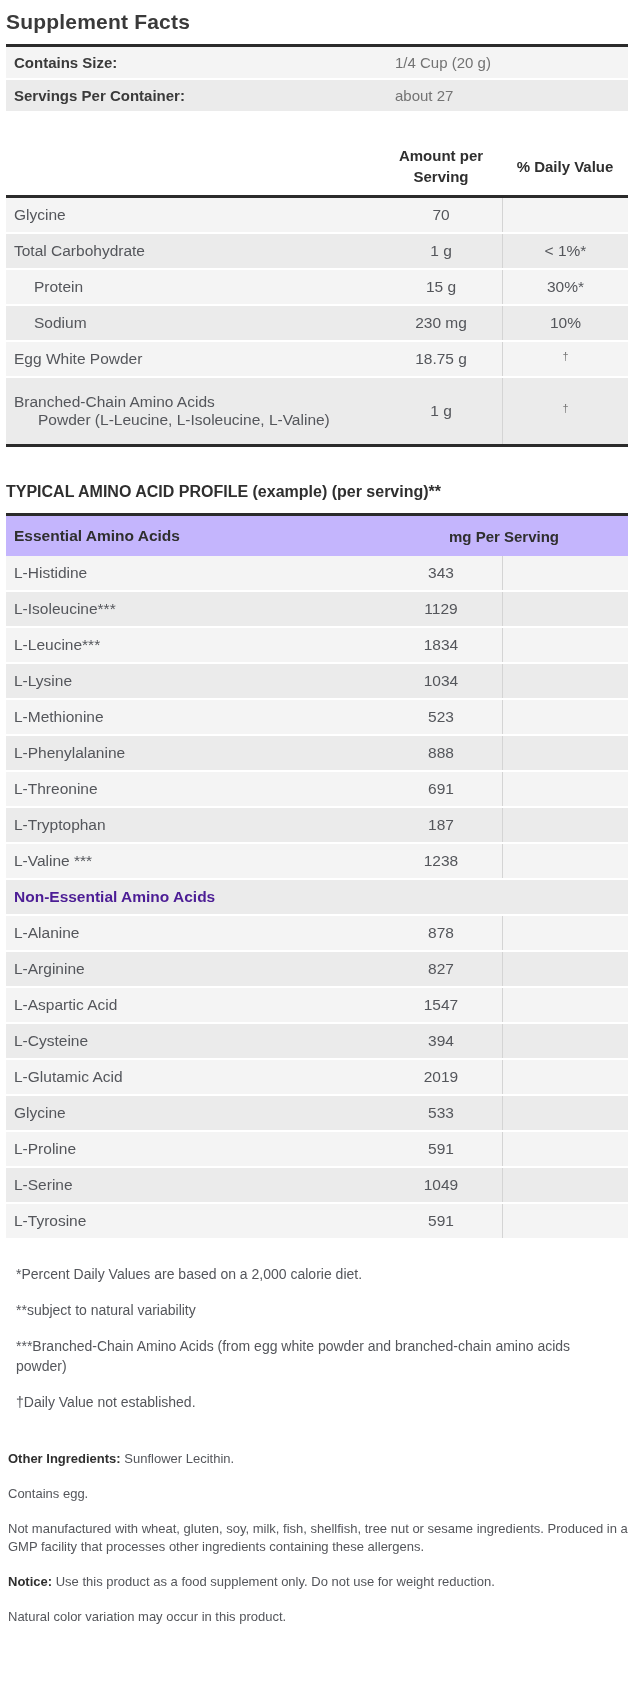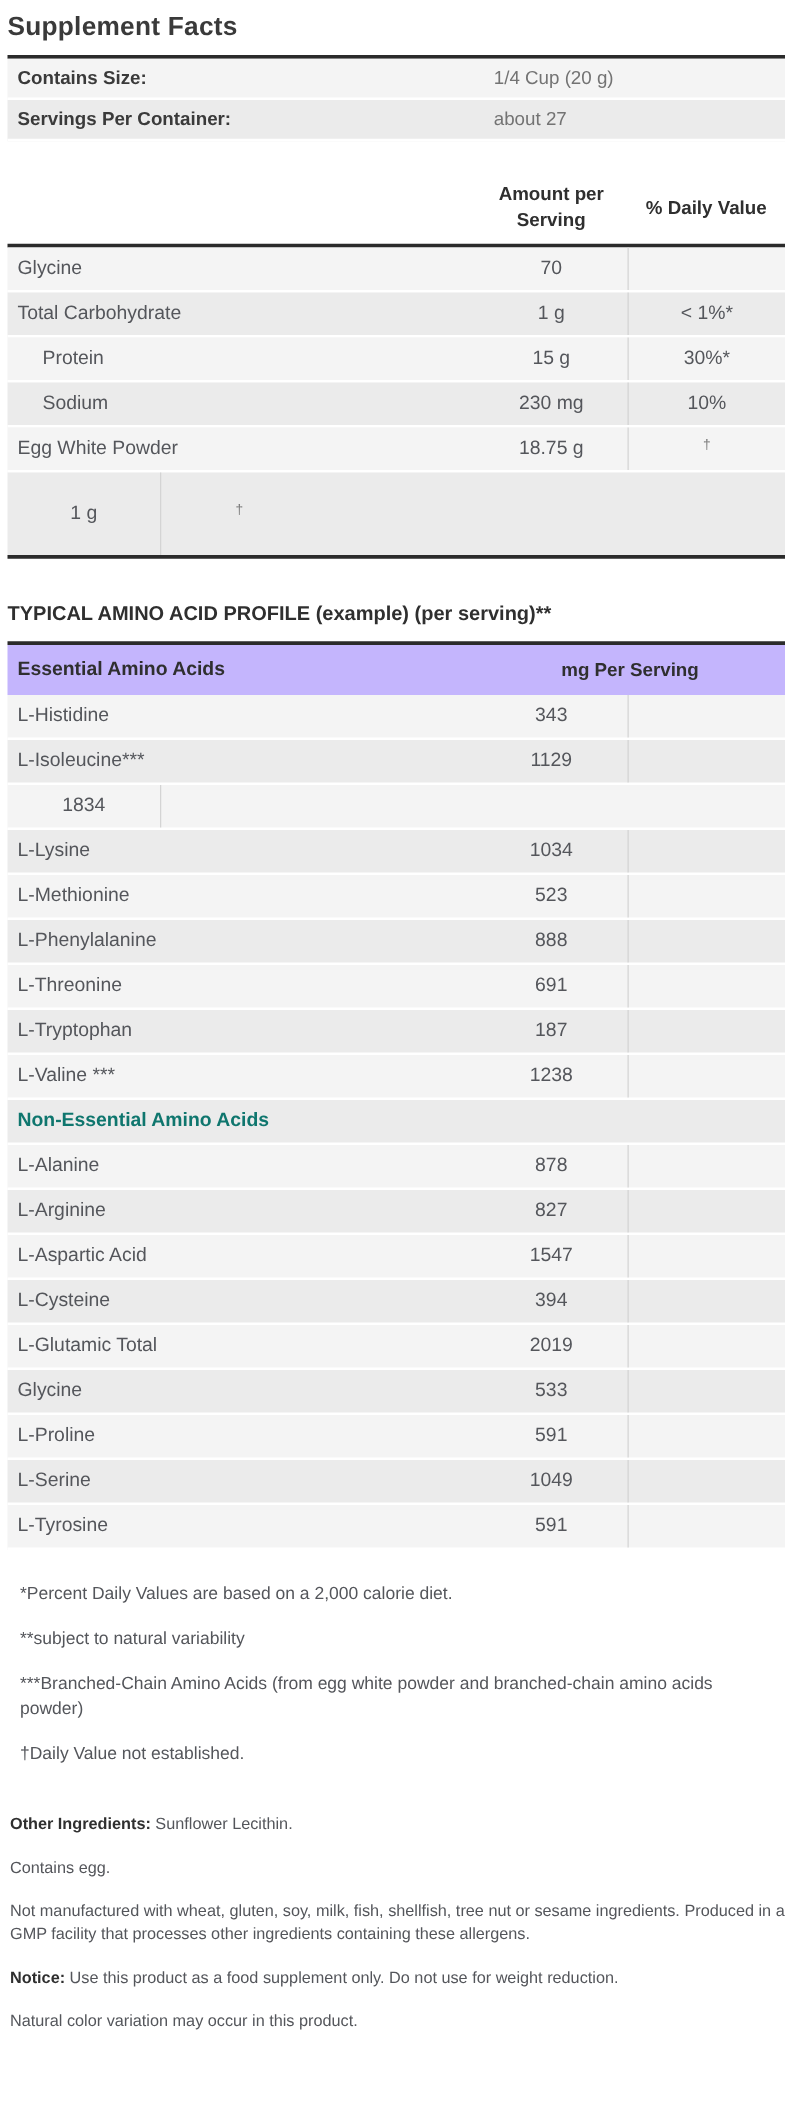--- a/index.html
+++ b/index.html
@@ -55,21 +55,21 @@
   }
   .amino-table { width: 100%; border-top: 3px solid #2b2b2b; margin-bottom: 18px; }
   .a-head { display: flex; align-items: center; min-height: 40px; background: #c4b5fd; }
   .a-head .a-col1 { flex: 1 1 auto; padding-left: 8px; font-weight: bold; color: #2f2f2f; font-size: 15.5px; }
   .a-head .a-col2 { width: 248px; text-align: center; font-weight: bold; color: #2f2f2f; font-size: 15px; }
   .a-row { display: flex; align-items: stretch; min-height: 36px; border-bottom: 2px solid #ffffff; }
   .a-row .c-name { flex: 1 1 auto; padding: 8px 0 8px 8px; font-size: 15.5px; display: flex; align-items: center; }
   .a-row .c-val { width: 122px; display: flex; align-items: center; justify-content: center; font-size: 15.5px; }
   .a-row .c-empty { width: 126px; border-left: 1px solid #d4d4d4; }
   .a-section { display: flex; align-items: center; min-height: 36px; border-bottom: 2px solid #ffffff; }
-  .a-section .sec-label { flex: 1 1 auto; padding: 8px 0 8px 8px; font-weight: bold; color: #0f766e; font-size: 15.5px; }
+  .a-section .sec-label { flex: 1 1 auto; padding: 8px 0 8px 8px; font-weight: bold; color: #4c1d95; font-size: 15.5px; }
 
   
   .footnotes { padding: 6px 0 0 10px; }
   .footnotes p { font-size: 14px; color: #54565b; line-height: 20px; margin: 0 0 16px 0; max-width: 600px; }
 
   
   .info-block { margin-top: 38px; padding-left: 2px; }
   .info-block p { font-size: 13px; color: #54565b; line-height: 18px; margin: 0 0 17px 0; max-width: 620px; }
   .info-block p strong { color: #2f2f2f; }
 </style>
@@ -127,20 +127,24 @@
       <div class="f-row r-light">
         <div class="c-label">
           <div>Egg White Powder</div>
         </div>
         <div class="c-amount">18.75 g</div>
         <div class="c-dv">
           <span class="dagger">†</span>
         </div>
       </div>
       <div class="f-row r-dark tall">
+        <div class="c-label">
+          <div>Branched-Chain Amino Acids</div>
+          <div class="lbl2">Powder (L-Leucine, L-Isoleucine, L-Valine)</div>
+        </div>
         <div class="c-amount">1 g</div>
         <div class="c-dv">
           <span class="dagger">†</span>
         </div>
       </div>
     </div>
 </div>
 
 <h2 class="amino-heading">TYPICAL AMINO ACID PROFILE (example) (per serving)**</h2>
 
@@ -154,20 +158,21 @@
         <div class="c-name">L-Histidine</div>
         <div class="c-val">343</div>
         <div class="c-empty"></div>
       </div>
       <div class="a-row r-dark">
         <div class="c-name">L-Isoleucine***</div>
         <div class="c-val">1129</div>
         <div class="c-empty"></div>
       </div>
       <div class="a-row r-light">
+        <div class="c-name">L-Leucine***</div>
         <div class="c-val">1834</div>
         <div class="c-empty"></div>
       </div>
       <div class="a-row r-dark">
         <div class="c-name">L-Lysine</div>
         <div class="c-val">1034</div>
         <div class="c-empty"></div>
       </div>
       <div class="a-row r-light">
         <div class="c-name">L-Methionine</div>
@@ -211,21 +216,21 @@
         <div class="c-name">L-Aspartic Acid</div>
         <div class="c-val">1547</div>
         <div class="c-empty"></div>
       </div>
       <div class="a-row r-dark">
         <div class="c-name">L-Cysteine</div>
         <div class="c-val">394</div>
         <div class="c-empty"></div>
       </div>
       <div class="a-row r-light">
-        <div class="c-name">L-Glutamic Total</div>
+        <div class="c-name">L-Glutamic Acid</div>
         <div class="c-val">2019</div>
         <div class="c-empty"></div>
       </div>
       <div class="a-row r-dark">
         <div class="c-name">Glycine</div>
         <div class="c-val">533</div>
         <div class="c-empty"></div>
       </div>
       <div class="a-row r-light">
         <div class="c-name">L-Proline</div>

